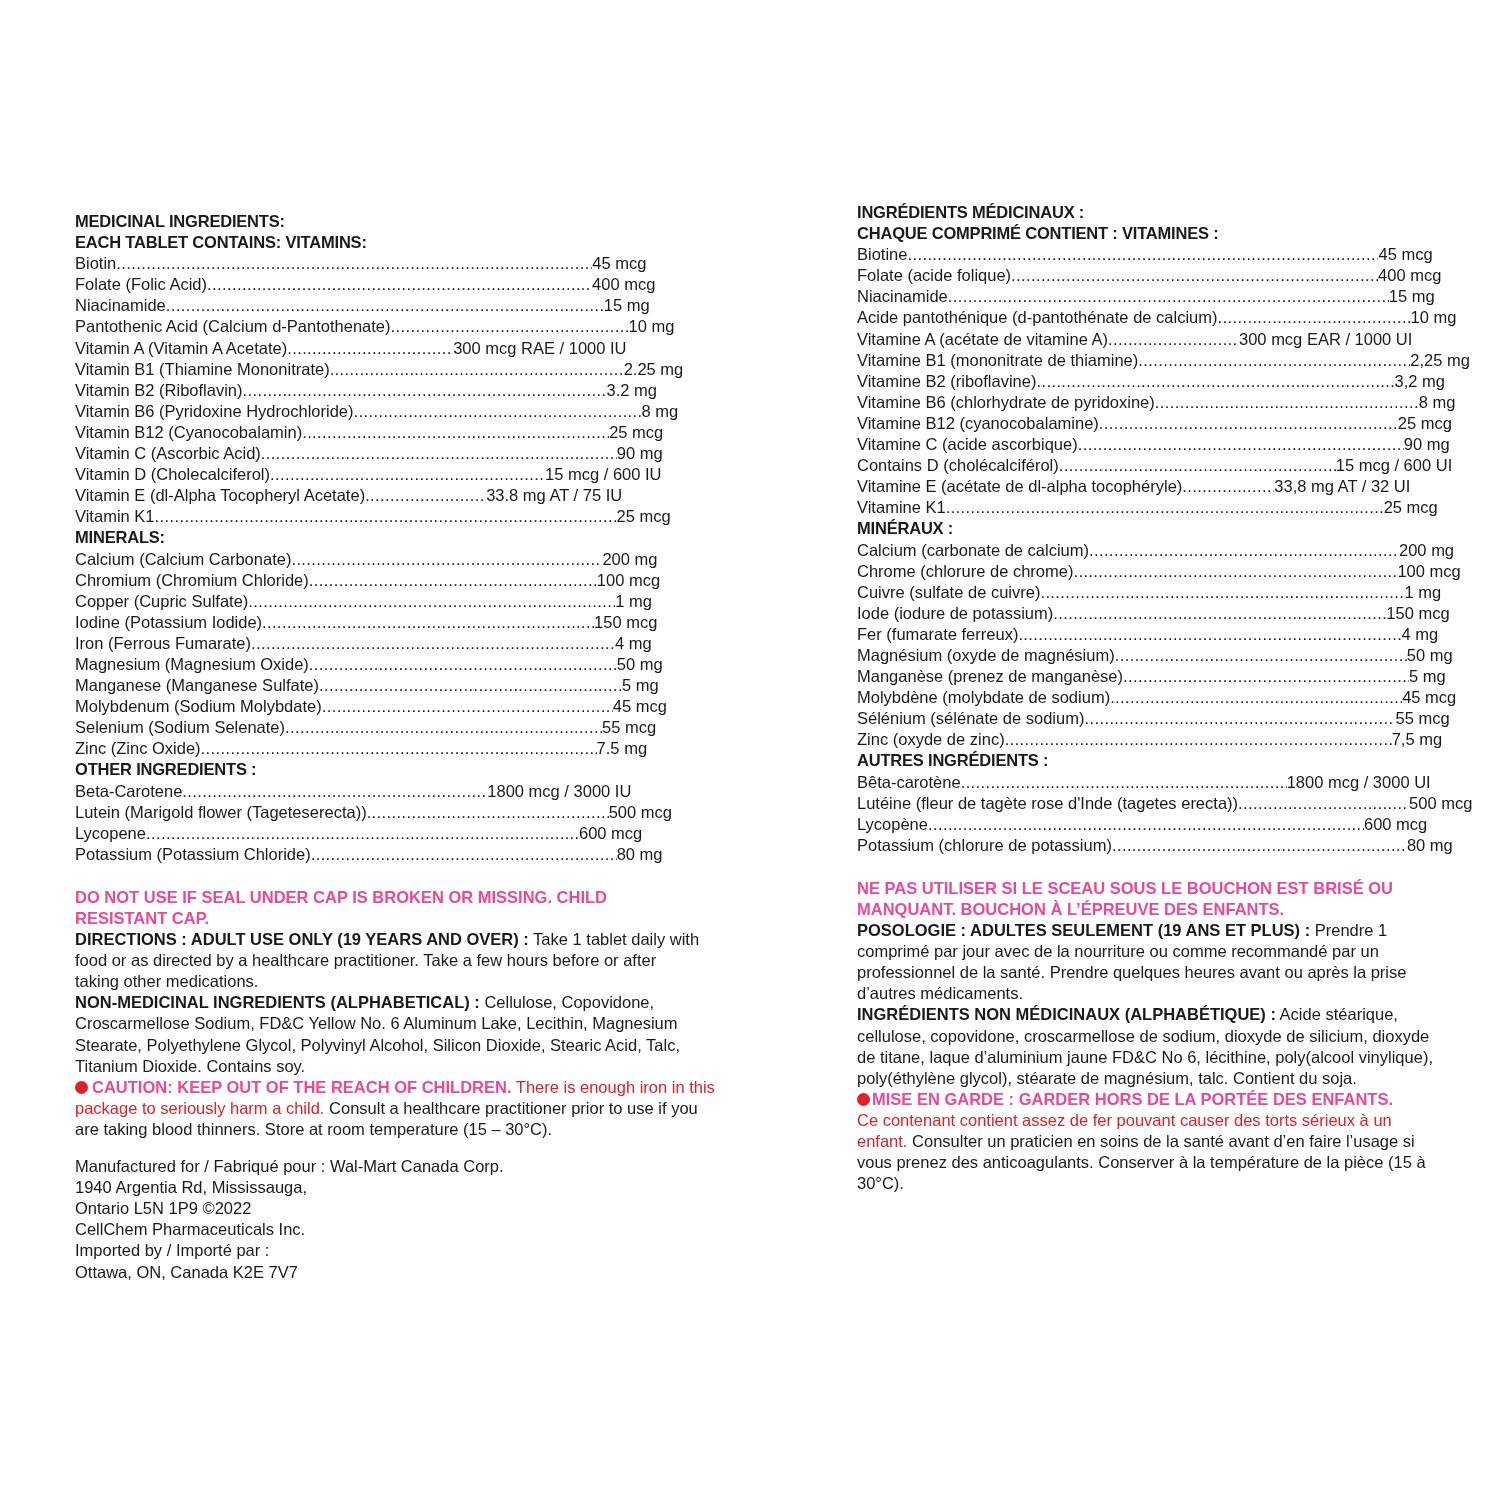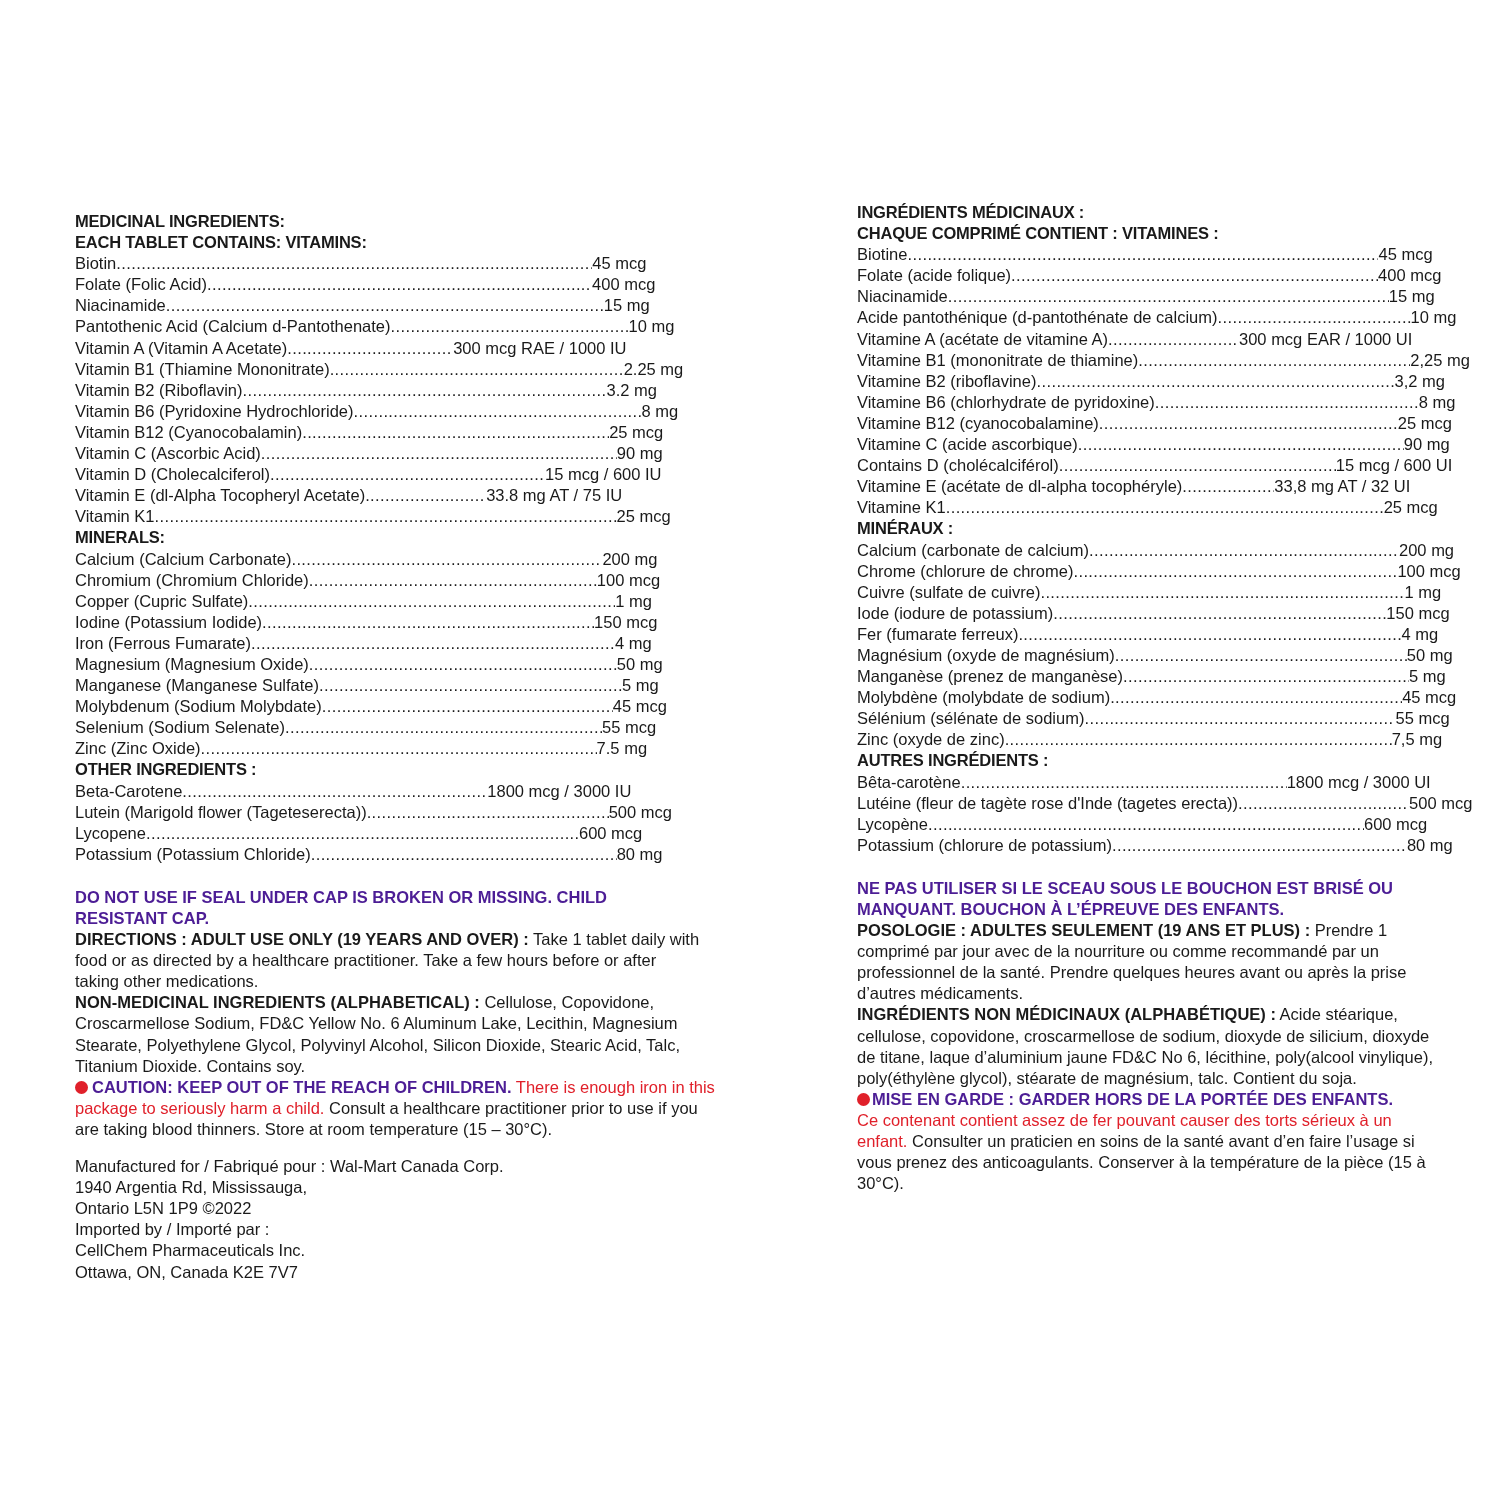--- a/index.html
+++ b/index.html
@@ -9,21 +9,21 @@
   }
   .col { position: absolute; font-size: 16.5px; line-height: 21.1px; }
   #col-en { left: 75px; top: 211px; width: 650px; }
   #col-fr { left: 857px; top: 202px; width: 590px; }
   .hd { font-weight: bold; letter-spacing: -0.2px; }
   .row { display: flex; white-space: nowrap; }
   .row .name { flex: 0 0 auto; }
   .row .dots { overflow: hidden; flex: 0 0 auto; letter-spacing: 0.4px; }
   .row .val { flex: 0 0 auto; }
   .red { color: #e0202a; }
-  .redb { color: #4c1d95; font-weight: bold; }
+  .redb { color: #ec4899; font-weight: bold; }
   .b { font-weight: bold; }
   .para { margin: 0; }
   .gap { height: 16px; }
   .gap2 { height: 22px; }
   .dot-icon {
     display: inline-block; width: 13px; height: 13px; border-radius: 50%;
     background: #e0202a; vertical-align: -1px; margin-right: 4px;
   }
 </style>
 </head>
@@ -180,22 +180,22 @@
   <p class="para redb" style="width:540px">DO NOT USE IF SEAL UNDER CAP IS BROKEN OR MISSING. CHILD RESISTANT CAP.</p>
   <p class="para" style="width:625px"><span class="b">DIRECTIONS : ADULT USE ONLY (19 YEARS AND OVER) :</span><span> Take 1 tablet daily with food or as directed by a healthcare practitioner. Take a few hours before or after taking other medications.</span></p>
   <p class="para" style="width:615px"><span class="b">NON-MEDICINAL INGREDIENTS (ALPHABETICAL) :</span><span> Cellulose, Copovidone, Croscarmellose Sodium, FD&amp;C Yellow No. 6 Aluminum Lake, Lecithin, Magnesium Stearate, Polyethylene Glycol, Polyvinyl Alcohol, Silicon Dioxide, Stearic Acid, Talc, Titanium Dioxide. Contains soy.</span></p>
   <p class="para" style="width:640px"><span class="dot-icon"></span><span class="redb">CAUTION: KEEP OUT OF THE REACH OF CHILDREN.</span><span class="red"> There is enough iron in this package to seriously harm a child.</span><span> Consult a healthcare practitioner prior to use if you are taking blood thinners. Store at room temperature (15 – 30°C).</span></p>
 
   <div class="gap"></div>
   <div>
     <div>Manufactured for / Fabriqué pour : Wal-Mart Canada Corp.</div>
     <div>1940 Argentia Rd, Mississauga,</div>
     <div>Ontario L5N 1P9 ©2022</div>
+    <div>CellChem Pharmaceuticals Inc.</div>
     <div>Imported by / Importé par :</div>
-    <div>CellChem Pharmaceuticals Inc.</div>
     <div>Ottawa, ON, Canada K2E 7V7</div>
   </div>
 </div>
 
 <div id="col-fr" class="col">
   <div class="hd">INGRÉDIENTS MÉDICINAUX :</div>
   <div class="hd">CHAQUE COMPRIMÉ CONTIENT : VITAMINES :</div>
   <div>
       <div class="row">
         <span class="name">Biotine</span>

